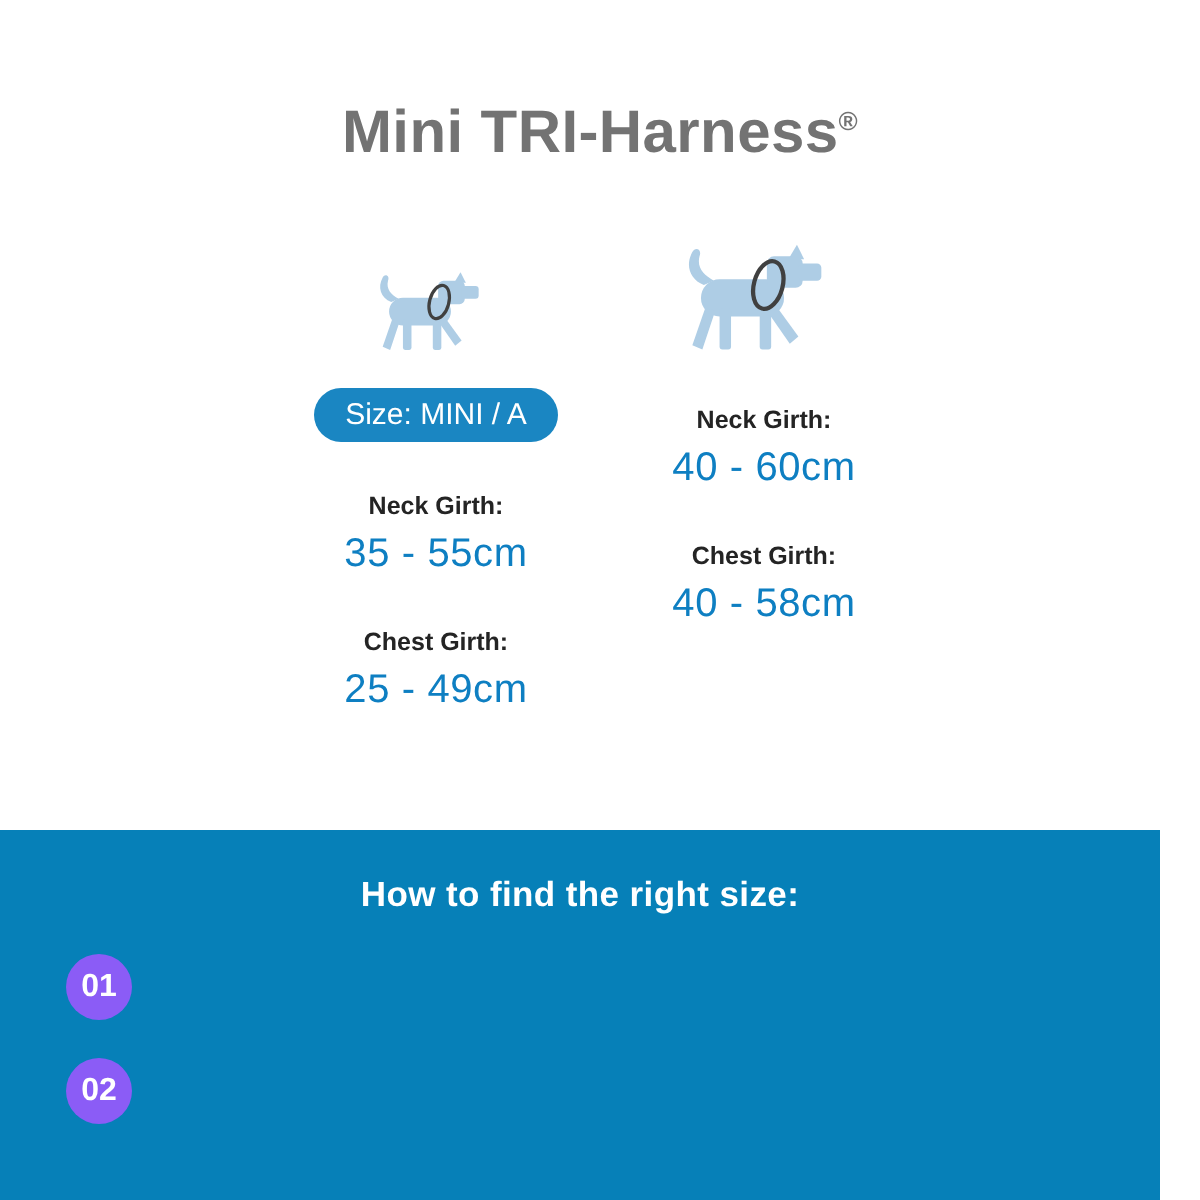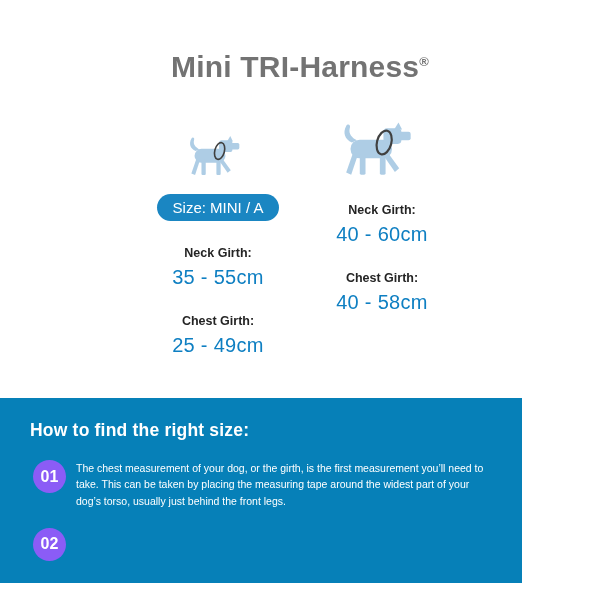--- a/index.html
+++ b/index.html
@@ -18,22 +18,22 @@
   .size-col { width:160px; display:flex; flex-direction:column; align-items:center; }
   .dog-wrap { height:68px; display:flex; align-items:flex-end; justify-content:center; }
   .dog-a svg { width:64px; height:auto; display:block; }
   .dog-b svg { width:86px; height:auto; display:block; }
   .badge { margin-top:16px; height:27px; padding:0 16px; border-radius:14px; background:#1a86c2;
            color:#ffffff; font-size:15px; display:flex; align-items:center; white-space:nowrap; }
   .m-label { margin-top:25px; font-size:12.5px; font-weight:700; color:#242424; }
   .m-value { margin-top:6px; font-size:20px; font-weight:400; color:#0e7fc2; letter-spacing:0.3px; }
 
   
-  .howto { position:absolute; left:0; bottom:17px; width:522px; height:185px; background:#0680b8;
-           padding:22px 30px 0 30px; color:#ffffff; }
+  .howto { position:absolute; left:0; bottom:0; width:580px; height:185px; background:#0680b8;
+           padding:22px 30px 0 30px; color:#ffffff;text-align:center; }
   .howto-heading { font-size:17.5px; font-weight:700; letter-spacing:0.2px; }
   .step { display:flex; align-items:flex-start; margin-top:19px; }
   .step-num { width:33px; height:33px; border-radius:50%; background:#8b5cf6; color:#ffffff;
               font-size:16px; font-weight:700; display:flex; align-items:center; justify-content:center;
               flex-shrink:0; margin-left:3px; }
   .step-text { margin-left:10px; font-size:10.5px; line-height:1.55; width:478px; color:#ffffff; }
 </style>
 </head>
 <body>
 
@@ -92,21 +92,20 @@
       <div class="m-value">40 - 58cm</div>
     </div>
 
   </div>
 
   <div class="howto">
     <h2 class="howto-heading">How to find the right size:</h2>
 
     <div class="step">
       <div class="step-num">01</div>
-      <p class="step-text">The chest measurement of your dog, or the girth, is the first measurement you’ll need to take. This can be taken by placing the measuring tape around the widest part of your dog’s torso, usually just behind the front legs.</p>
     </div>
 
     <div class="step">
       <div class="step-num">02</div>
     </div>
   </div>
 
 </div>
 
 </body></html>

